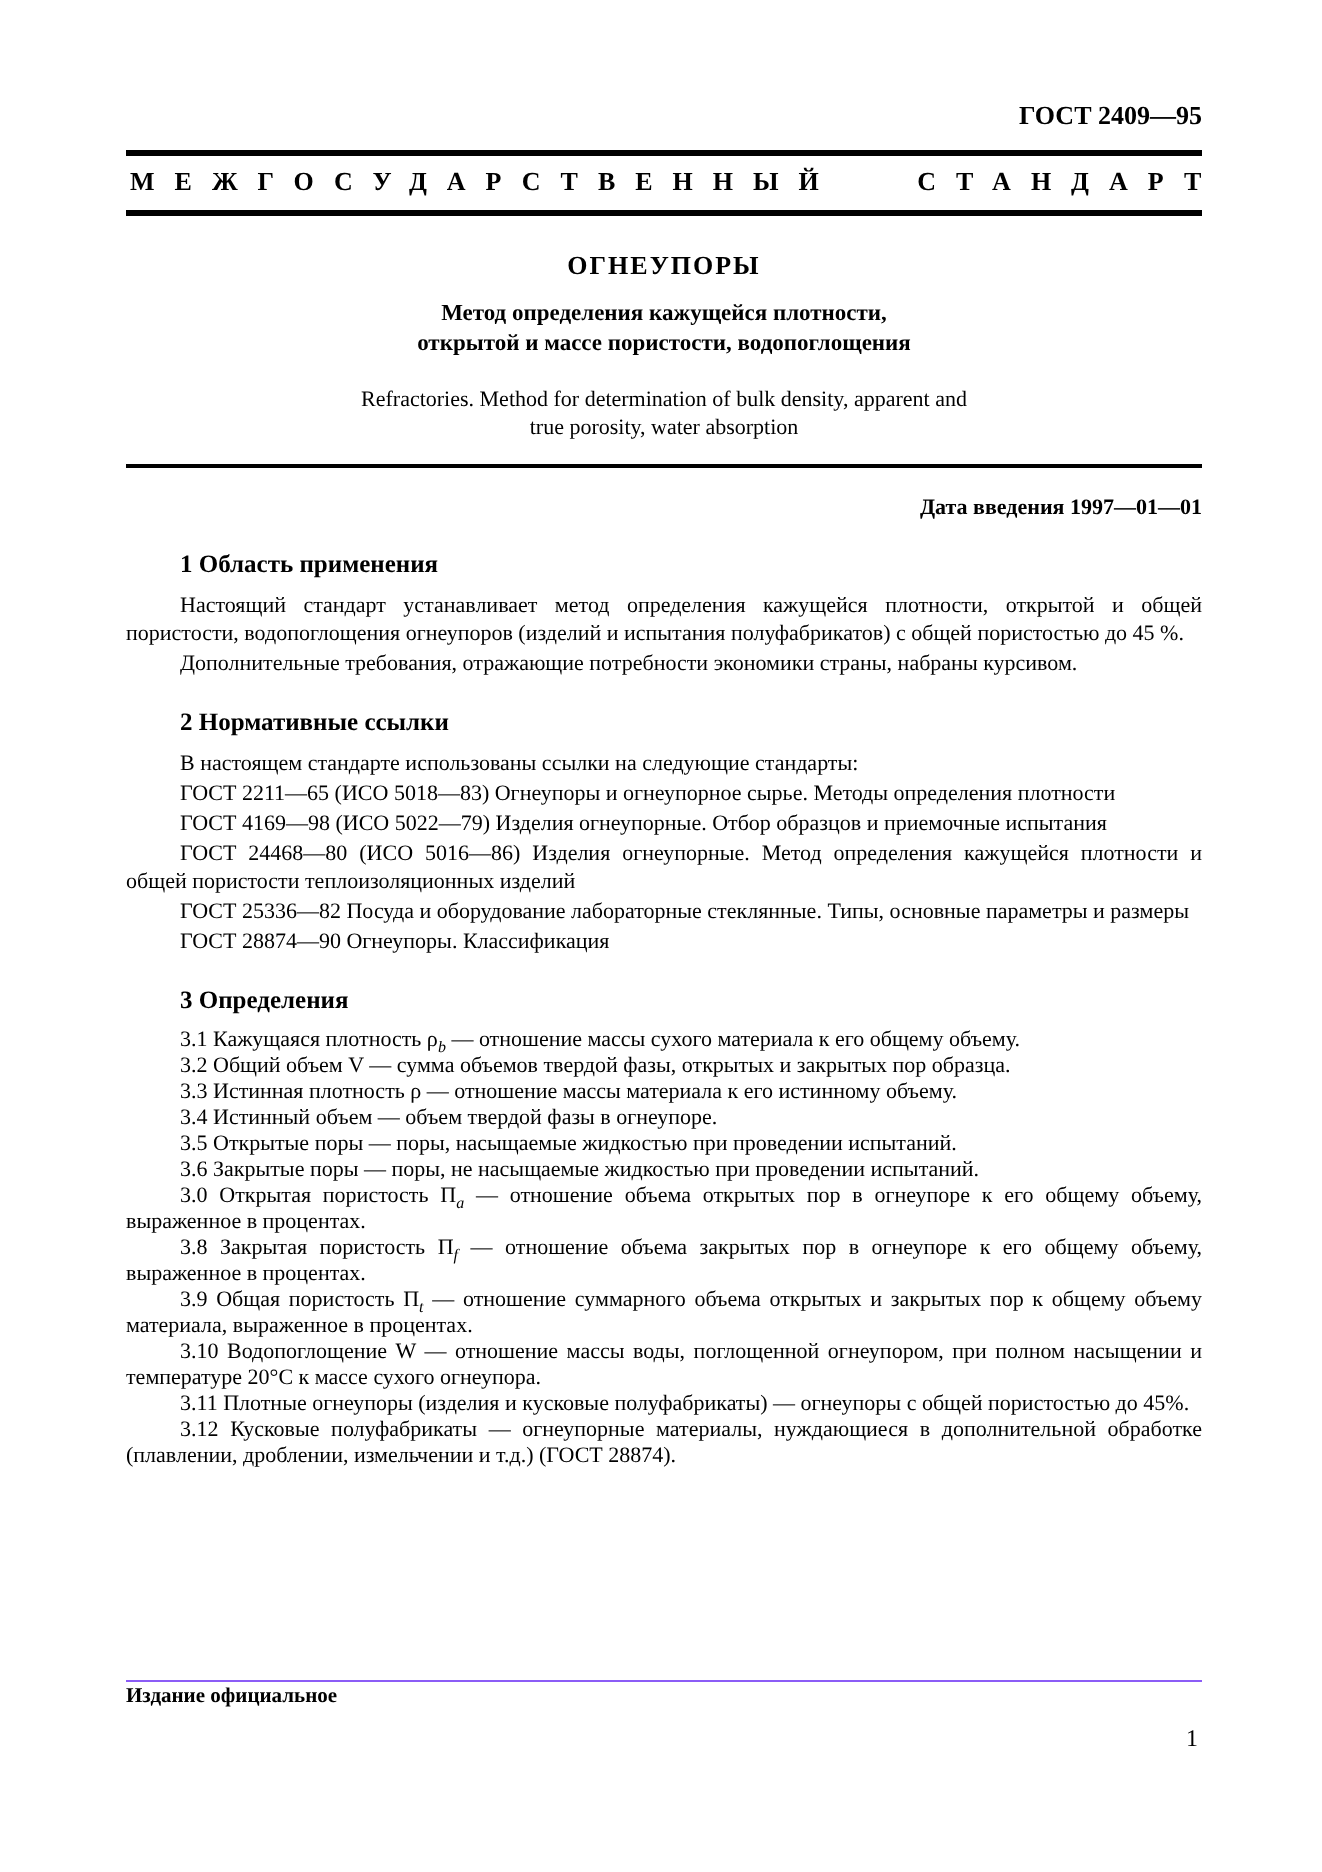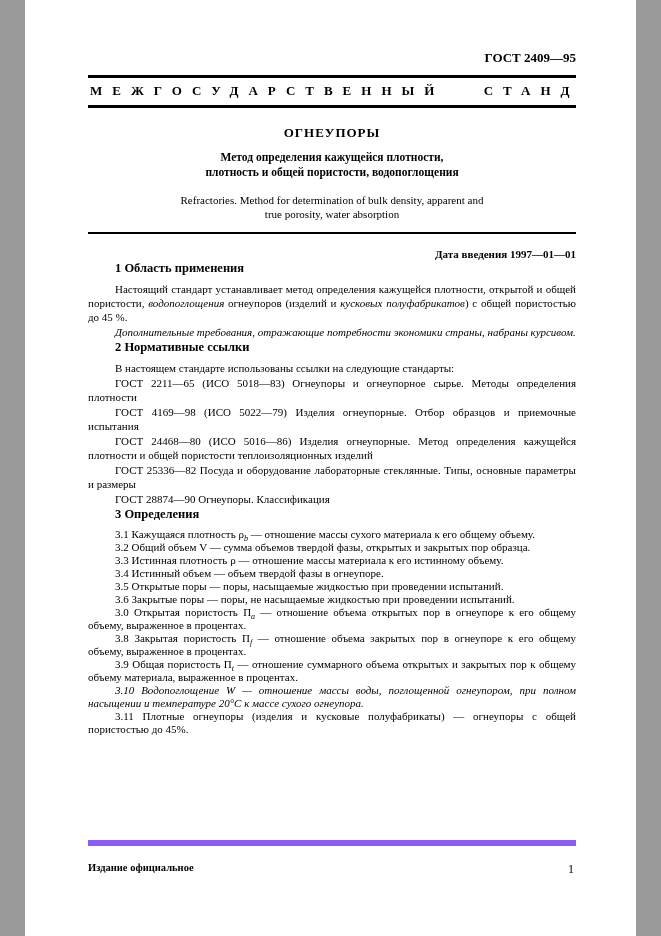--- a/index.html
+++ b/index.html
@@ -1,17 +1,17 @@
 <!DOCTYPE html>
 <html><head>
 <meta charset="utf-8">
 <style>
   html,body { margin:0; padding:0; background:#9a9a9a; }
   .page {
-    width:611px; height:936px; margin:0 auto; background:#ffffff; color:#000000;
+    width:661px; height:936px; margin:0 auto; background:#ffffff; color:#000000;
     font-family:"Liberation Serif", serif; position:relative; overflow:hidden;
     box-sizing:border-box;
   }
   .content { padding:0 60px 0 63px; }
 
   .doc-code { margin-top:50px; text-align:right; font-weight:bold; font-size:13px; }
 
   .band {
     margin-top:9px; border-top:3px solid #000; border-bottom:3px solid #000;
     padding:5px 0 6px 2px; font-weight:bold; font-size:13px;
@@ -19,64 +19,64 @@
   }
 
   .title-block { text-align:center; }
   .doc-title { margin-top:17px; font-weight:bold; font-size:13px; letter-spacing:1px; }
   .doc-subtitle { margin-top:9px; font-weight:bold; font-size:11.5px; line-height:15px;font-family:Liberation Serif, serif; }
   .doc-subtitle-en { margin-top:13px; font-size:11px; line-height:14px;text-align:center; }
 
   .rule-mid { margin-top:11px; height:2px; background:#000; }
   .effective-date { margin-top:14px; text-align:right; font-weight:bold; font-size:11px; }
 
-  h2.sec { font-size:12.5px; font-weight:bold; margin:1px 0 6px 27px; }
+  h2.sec { font-size:12.5px; font-weight:bold; margin:15px 0 6px 27px; }
 
   p.body-p { margin:0; font-size:11px; line-height:14px; text-align:justify; text-indent:27px; }
   p.body-p + p.body-p { margin-top:1px; }
-  .italic { font-style:italic; }
+  .italic { }
 
   p.def { margin:0; font-size:11px; line-height:13px; text-align:justify; text-indent:27px; }
   sub.sym { font-size:8px; font-style:italic; line-height:0; }
 
   .footer {
     position:absolute; left:63px; right:60px; top:840px;
-    border-top:6px solid #8b5cf6; padding-top:16px;
+    border-top:1px solid #8b5cf6; padding-top:2px;
     font-weight:bold; font-size:10.5px;
   }
   .page-number { position:absolute; right:62px; top:862px; font-size:12px; }
 </style>
 </head>
 <body>
 
 <div class="page">
   <div class="content">
 
     <div class="doc-code">ГОСТ 2409—95</div>
 
     <div class="band">МЕЖГОСУДАРСТВЕННЫЙ СТАНДАРТ</div>
 
     <div class="title-block">
       <div class="doc-title">ОГНЕУПОРЫ</div>
       <div class="doc-subtitle">
         <div>Метод определения кажущейся плотности,</div>
-        <div>плотность и общей пористости, водопоглощения</div>
+        <div>открытой и массе пористости, водопоглощения</div>
       </div>
       <div class="doc-subtitle-en">
         <div>Refractories. Method for determination of bulk density, apparent and</div>
         <div>true porosity, water absorption</div>
       </div>
     </div>
 
     <div class="rule-mid"></div>
 
     <div class="effective-date">Дата введения 1997—01—01</div>
 
     <h2 class="sec">1 Область применения</h2>
-    <p class="body-p"><span>Настоящий стандарт устанавливает метод определения кажущейся плотности, открытой и общей пористости, </span><span class="italic">водопоглощения</span><span> огнеупоров (изделий и </span><span class="italic">кусковых полуфабрикатов</span><span>) с общей пористостью до 45 %.</span></p>
+    <p class="body-p"><span>Настоящий стандарт устанавливает метод определения кажущейся плотности, открытой и общей пористости, </span><span class="italic">водопоглощения</span><span> огнеупоров (изделий и </span><span class="italic">испытания полуфабрикатов</span><span>) с общей пористостью до 45 %.</span></p>
     <p class="body-p italic">Дополнительные требования, отражающие потребности экономики страны, набраны курсивом.</p>
 
     <h2 class="sec">2 Нормативные ссылки</h2>
     <p class="body-p">В настоящем стандарте использованы ссылки на следующие стандарты:</p>
     <p class="body-p">ГОСТ 2211—65 (ИСО 5018—83) Огнеупоры и огнеупорное сырье. Методы определения плотности</p>
     <p class="body-p">ГОСТ 4169—98 (ИСО 5022—79) Изделия огнеупорные. Отбор образцов и приемочные испытания</p>
     <p class="body-p">ГОСТ 24468—80 (ИСО 5016—86) Изделия огнеупорные. Метод определения кажущейся плотности и общей пористости теплоизоляционных изделий</p>
     <p class="body-p">ГОСТ 25336—82 Посуда и оборудование лабораторные стеклянные. Типы, основные параметры и размеры</p>
     <p class="body-p">ГОСТ 28874—90 Огнеупоры. Классификация</p>
 
@@ -85,20 +85,21 @@
     <p class="def"><span>3.2 Общий объем V — сумма объемов твердой фазы, открытых и закрытых пор образца.</span></p>
     <p class="def"><span>3.3 Истинная плотность ρ — отношение массы материала к его истинному объему.</span></p>
     <p class="def"><span>3.4 Истинный объем — объем твердой фазы в огнеупоре.</span></p>
     <p class="def"><span>3.5 Открытые поры — поры, насыщаемые жидкостью при проведении испытаний.</span></p>
     <p class="def"><span>3.6 Закрытые поры — поры, не насыщаемые жидкостью при проведении испытаний.</span></p>
     <p class="def"><span>3.0 Открытая пористость П</span><sub class="sym">a</sub><span> — отношение объема открытых пор в огнеупоре к его общему объему, выраженное в процентах.</span></p>
     <p class="def"><span>3.8 Закрытая пористость П</span><sub class="sym">f</sub><span> — отношение объема закрытых пор в огнеупоре к его общему объему, выраженное в процентах.</span></p>
     <p class="def"><span>3.9 Общая пористость П</span><sub class="sym">t</sub><span> — отношение суммарного объема открытых и закрытых пор к общему объему материала, выраженное в процентах.</span></p>
     <p class="def italic"><span>3.10 Водопоглощение W — отношение массы воды, поглощенной огнеупором, при полном насыщении и температуре 20°С к массе сухого огнеупора.</span></p>
     <p class="def"><span>3.11 Плотные огнеупоры (изделия и кусковые полуфабрикаты) — огнеупоры с общей пористостью до 45%.</span></p>
+    <p class="def italic"><span>3.12 Кусковые полуфабрикаты — огнеупорные материалы, нуждающиеся в дополнительной обработке (плавлении, дроблении, измельчении и т.д.) (ГОСТ 28874).</span></p>
 
   </div>
 
   <div class="footer">
     <span>Издание официальное</span>
   </div>
   <div class="page-number">1</div>
 </div>
 
 </body></html>

